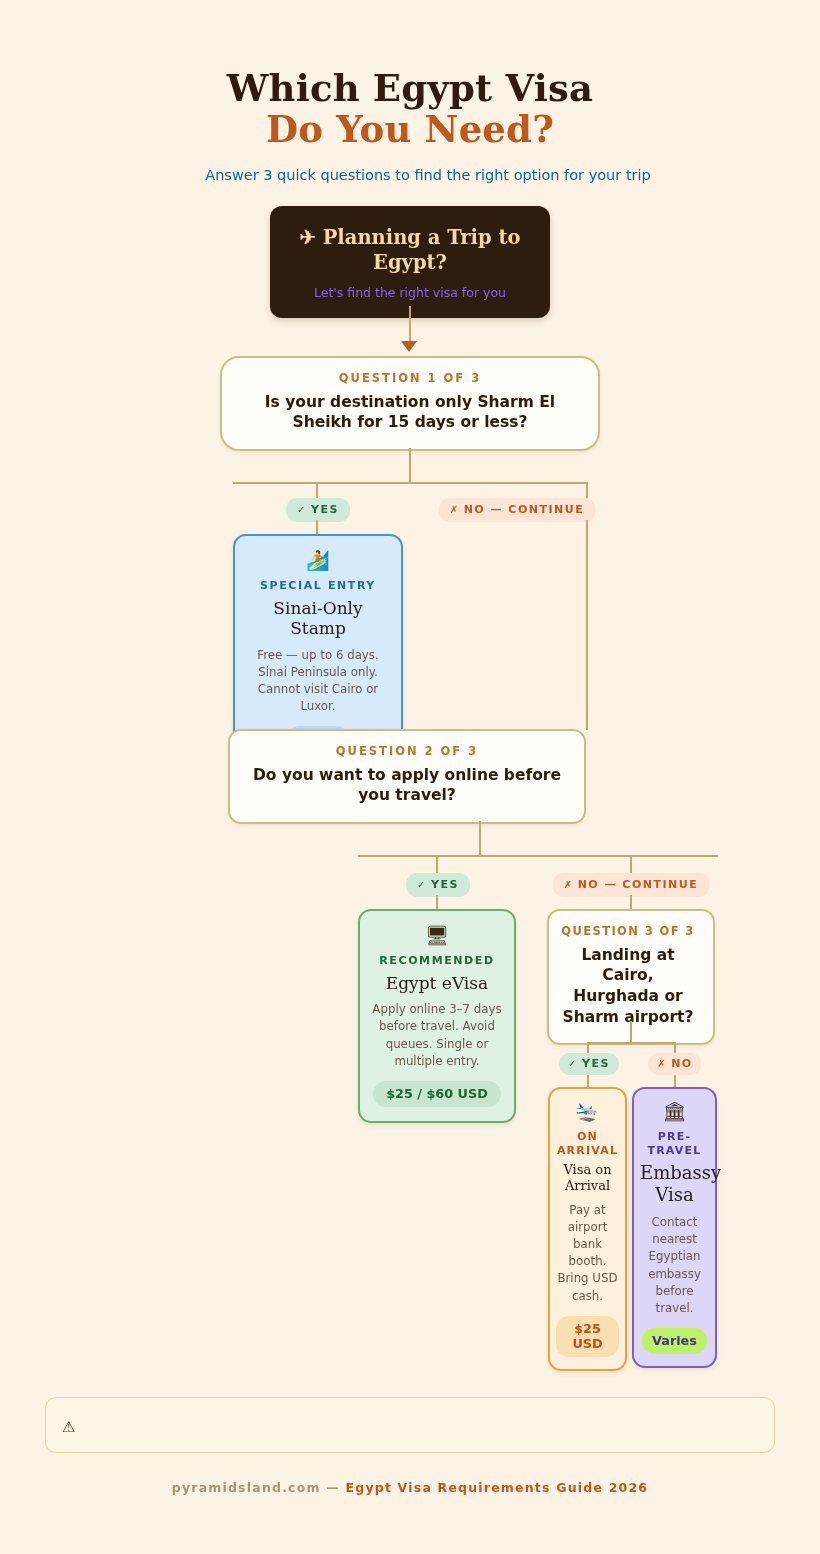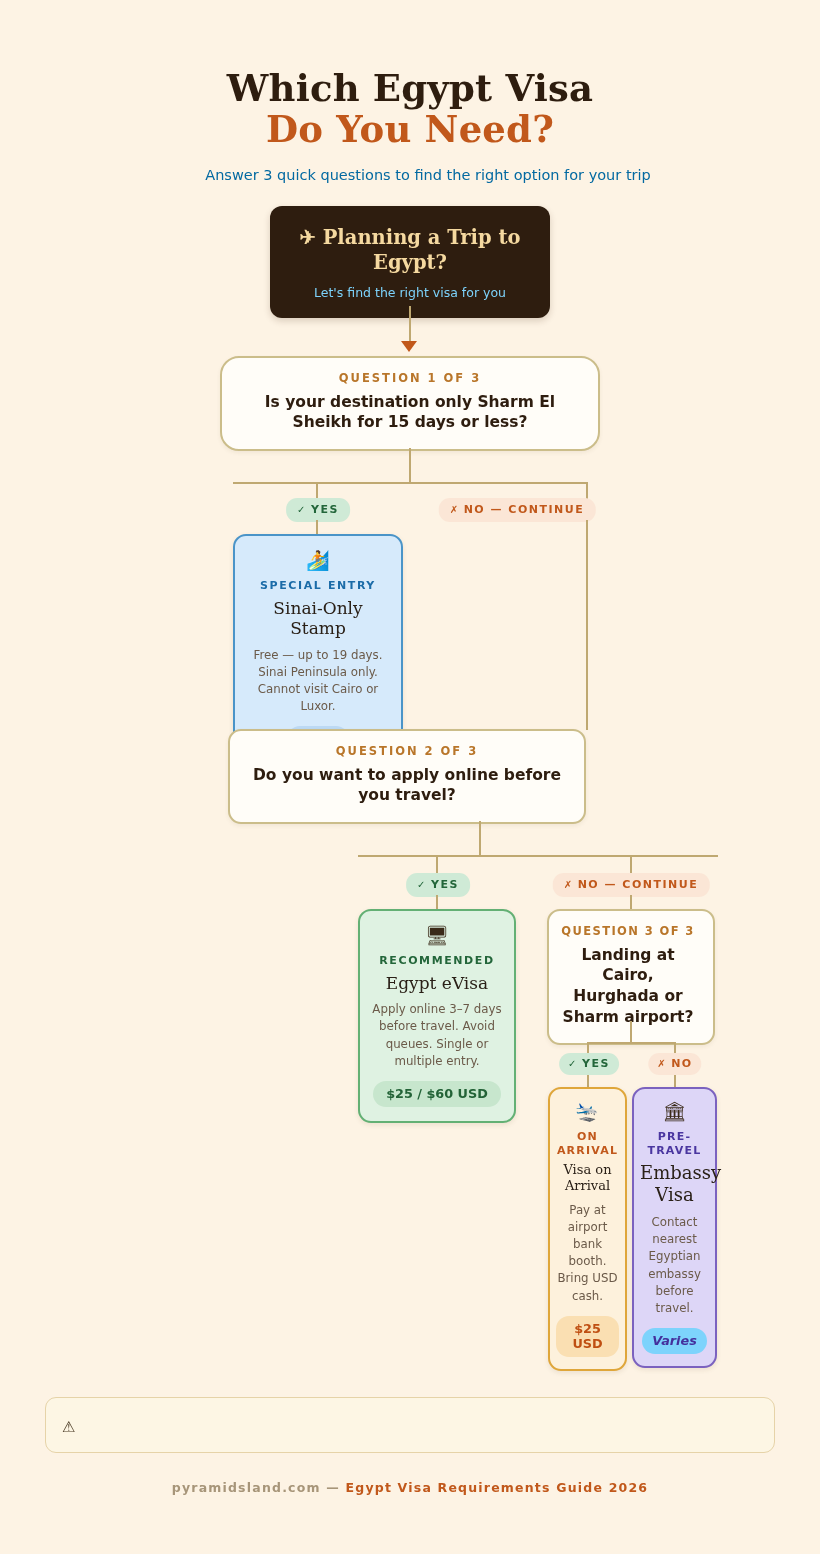--- a/index.html
+++ b/index.html
@@ -53,21 +53,21 @@
   .hero{
     left:270px;top:5px;width:280px;
     background:#2e1d0f;border-radius:12px;
     padding:20px 18px 18px 18px;text-align:center;
     box-shadow:0 3px 7px rgba(60,35,10,.18);
   }
   .hero-title{
     font-family:"DejaVu Serif","Liberation Serif",serif;
     font-size:19.5px;font-weight:bold;color:#f5d9a0;line-height:1.28;
   }
-  .hero-sub{margin-top:9px;font-size:12.5px;color:#7dd3fc;}
+  .hero-sub{margin-top:9px;font-size:12.5px;color:#8b5cf6;}
 
   
   .qcard{
     background:#fffdf8;border:2px solid #cbbd8a;border-radius:13px;
     padding:13px 18px 16px 18px;text-align:center;
     box-shadow:0 2px 4px rgba(90,70,30,.07);
   }
   .qlabel{
     font-size:11.5px;font-weight:bold;letter-spacing:2px;color:#b9762a;
     margin-bottom:7px;
@@ -110,21 +110,21 @@
   .t-green{background:#dff2e2;border-color:#63b074;}
   .t-green .otag{color:#23663a;}
   .t-green .obadge{background:#c7e6cd;color:#236337;}
 
   .t-amber{background:#fdf1dc;border-color:#dfa63a;}
   .t-amber .otag{color:#c1581b;}
   .t-amber .obadge{background:#fadfb2;color:#bf4f12;}
 
   .t-purple{background:#ddd6f7;border-color:#7b62bf;}
   .t-purple .otag{color:#4a36a0;}
-  .t-purple .obadge{background:#7dd3fc;color:#44309c;font-style:italic;}
+  .t-purple .obadge{background:#bef264;color:#44309c;}
 
   
   .disclaimer{
     position:absolute;left:45px;top:1397px;width:730px;box-sizing:border-box;
     background:#fdf6e4;border:1.5px solid #e6d3a8;border-radius:11px;
     padding:14px 18px 14px 16px;
     display:flex;gap:10px;align-items:flex-start;
   }
   .warn-icon{font-size:15px;color:#4a3a24;line-height:1.3;padding-top:6px;}
   .disc-text{font-size:13px;color:#5c4a36;line-height:1.45;}
@@ -181,21 +181,21 @@
     </div>
 
     <div class="vline" style="left:316px;top:319px;height:14px;"></div>
 
     <div class="vline" style="left:586px;top:319px;height:210px;"></div>
 
     <div class="node ocard t-blue" style="left:233px;top:333px;width:170px;">
       <div class="oicon">🏄</div>
       <div class="otag">SPECIAL ENTRY</div>
       <div class="otitle">Sinai-Only Stamp</div>
-      <div class="odesc">Free — up to 19 days. Sinai Peninsula only. Cannot visit Cairo or Luxor.</div>
+      <div class="odesc">Free — up to 6 days. Sinai Peninsula only. Cannot visit Cairo or Luxor.</div>
       <div class="obadge">FREE</div>
     </div>
 
     <div class="node qcard" style="left:228px;top:528px;width:358px;">
       <div class="qlabel">QUESTION 2 OF 3</div>
       <div class="qtext">Do you want to apply online before you travel?</div>
     </div>
 
     <div class="vline" style="left:479px;top:620px;height:35px;"></div>
     <div class="hline" style="left:358px;top:654px;width:360px;"></div>

